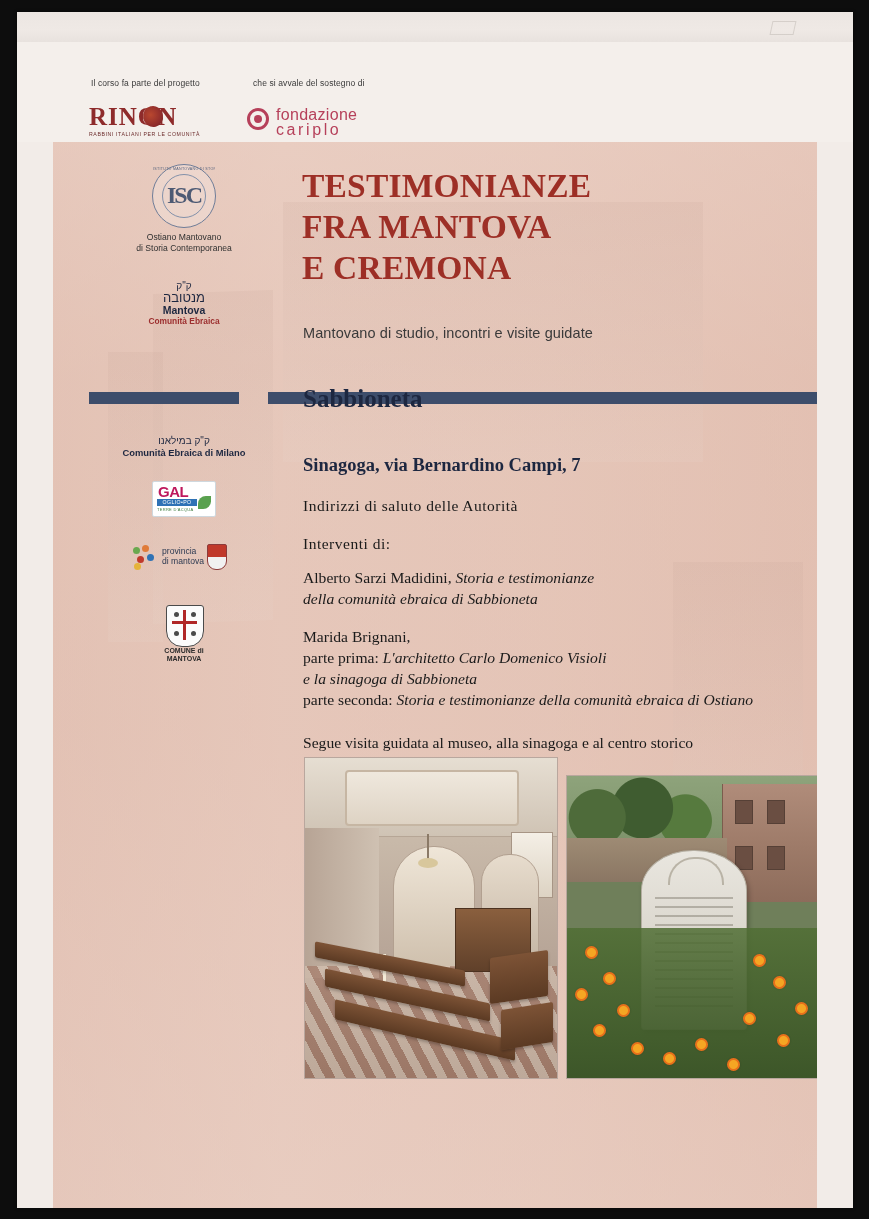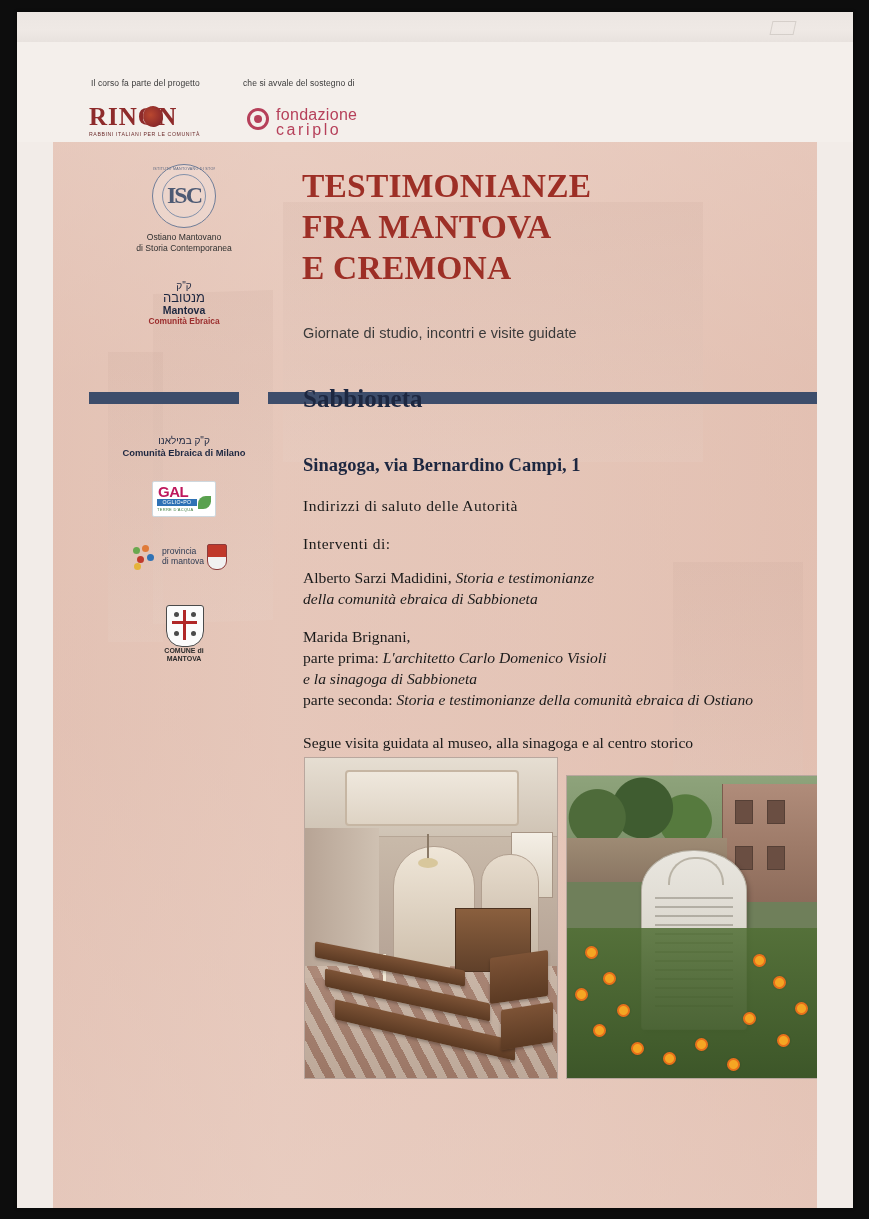--- a/index.html
+++ b/index.html
@@ -51,21 +51,21 @@
   }
   .hdr-cap {
     position: absolute;
     font-family: "Liberation Sans", sans-serif;
     font-size: 8.5px;
     color: #3a3a3a;
     letter-spacing: .1px;
     white-space: nowrap;
   }
   .hdr-cap.a { left: 74px; top: 36px; }
-  .hdr-cap.b { left: 226px; top: 36px; }
+  .hdr-cap.b { left: 236px; top: 36px; }
 
   
   .rinon {
     position: absolute;
     left: 72px; top: 62px;
     width: 130px; height: 36px;
   }
   .rinon .word {
     font-family: "Liberation Serif", serif;
     font-size: 25px;
@@ -662,27 +662,27 @@
     </div>
 
     <div class="content">
 
       <div class="title">
         <div>TESTIMONIANZE</div>
         <div>FRA MANTOVA</div>
         <div>E CREMONA</div>
       </div>
 
-      <div class="subtitle">Giornate di studio, incontri e visite guidate</div>
+      <div class="subtitle">Mantovano di studio, incontri e visite guidate</div>
 
       <div class="rule-left"></div>
       <div class="rule"></div>
 
       <div class="place">Sabbioneta</div>
-      <div class="venue">Sinagoga, via Bernardino Campi, 1</div>
+      <div class="venue">Sinagoga, via Bernardino Campi, 7</div>
 
       <div class="prog">
         <div class="smallcaps">Indirizzi di saluto delle Autorità</div>
         <div class="smallcaps" style="margin-bottom:14px;">Interventi di:</div>
 
         <p>
           <span>Alberto Sarzi Madidini, </span><em>Storia e testimonianze</em><br>
           <em>della comunità ebraica di Sabbioneta</em>
         </p>
 

